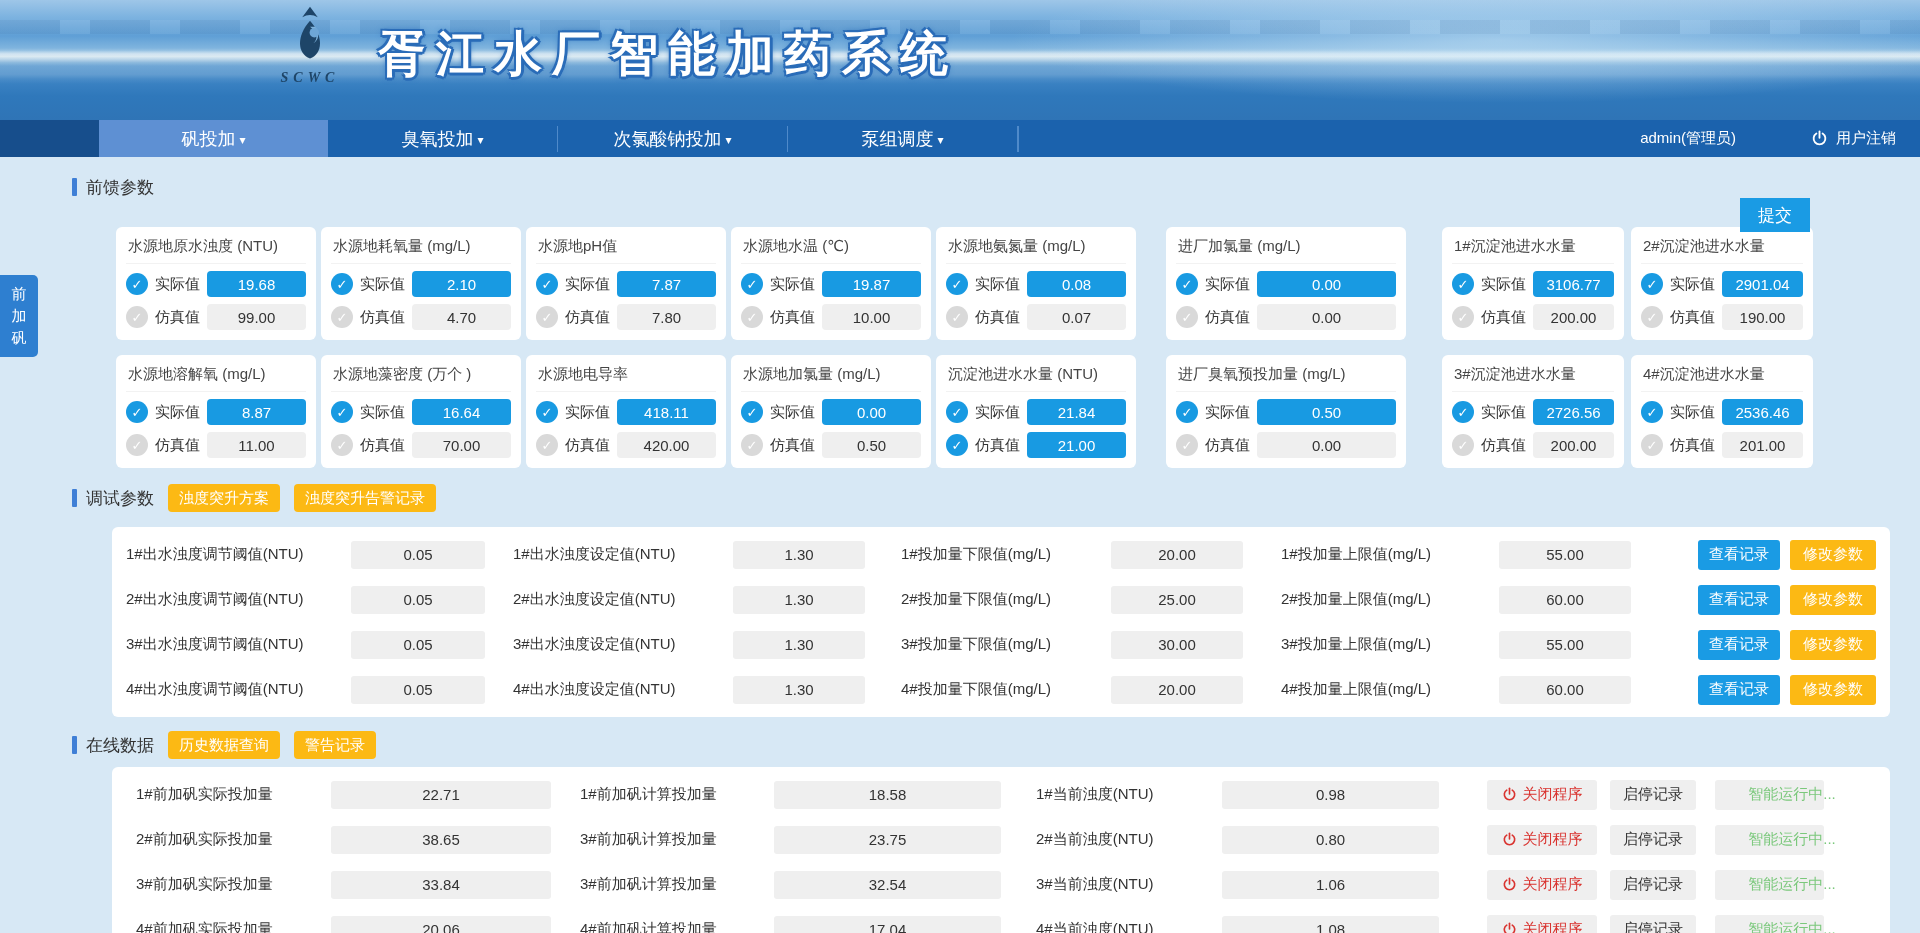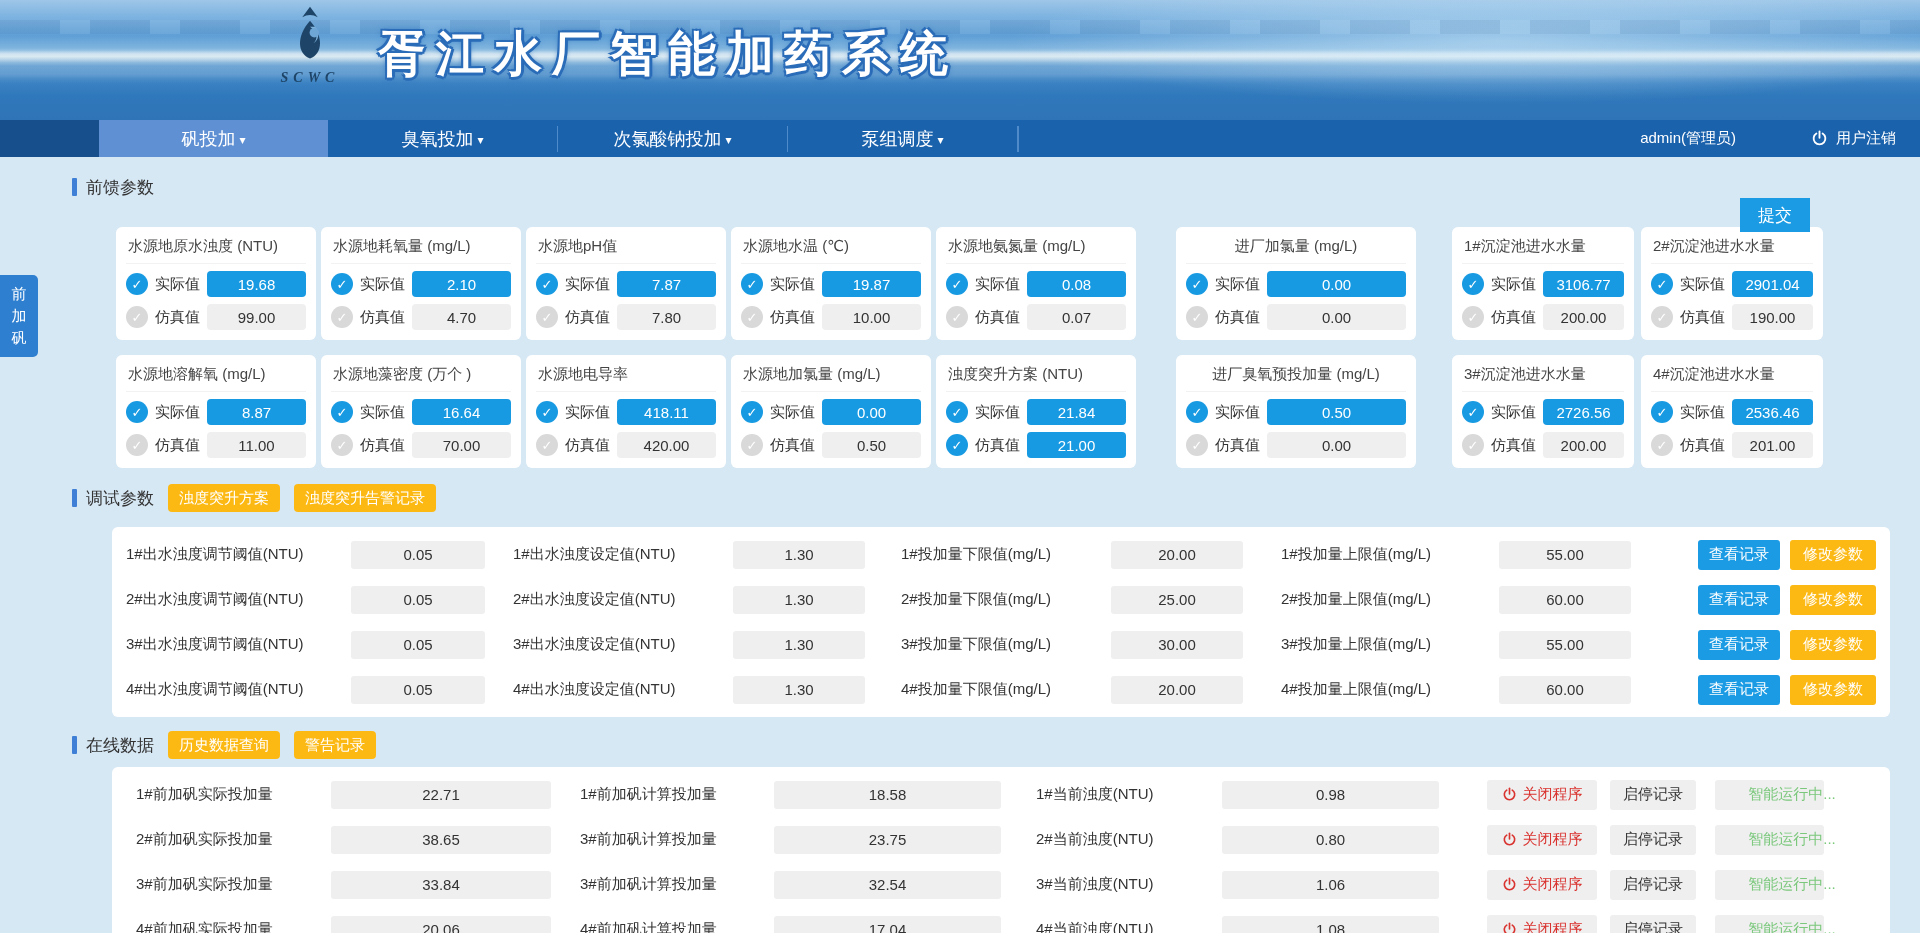--- a/index.html
+++ b/index.html
@@ -38,21 +38,21 @@
   .sec-bar { width:5px; height:18px; background:#3f7fd6; margin-right:9px; border-radius:1px; }
   .sec-title { font-size:17px; color:#333; font-weight:500; }
   .ybtn { background:#fcb914; color:#fff; font-size:15px; height:28px; padding:0 11px; border-radius:4px; display:flex; align-items:center; margin-left:14px; cursor:pointer; white-space:nowrap; }
   .submit-btn { position:absolute; right:110px; top:33px; width:70px; height:34px; background:#1a9be4; color:#fff; font-size:17px; border:none; border-radius:0; cursor:pointer; }
 
   
   .cards { display:flex; margin-left:44px; }
   .cards.r1 { margin-top:18px; }
   .cards.r2 { margin-top:15px; }
   .card { background:#fff; border-radius:6px; padding:8px 10px 10px; width:200px; margin-right:5px; flex:none; }
-  .card.wide { width:240px; margin-left:35px;text-align:center; }
+  .card.wide { width:240px; margin-left:25px; }
   .card.nar1 { width:182px; margin-left:31px; }
   .card.nar2 { width:182px; margin-left:2px; }
   .card-title { font-size:15px; color:#444; padding:2px 2px 7px; border-bottom:1px solid #f2f2f2; white-space:nowrap; overflow:hidden; }
   .vrow { display:flex; align-items:center; margin-top:7px; gap:7px; }
   .chk { width:22px; height:22px; border-radius:50%; color:#fff; display:flex; align-items:center; justify-content:center; font-size:13px; flex:none; cursor:pointer; }
   .chk.on { background:#189ae2; }
   .chk.off { background:#d9d9d9; }
   .vlabel { font-size:15px; color:#333; white-space:nowrap; }
   .pill { flex:1; height:26px; border-radius:4px; display:flex; align-items:center; justify-content:center; font-size:15px; }
   .pill.on { background:#189ae2; color:#fff; }
@@ -301,21 +301,21 @@
           <span class="vlabel">实际值</span>
           <span class="pill on">0.00</span>
         </div>
       <div class="vrow">
           <span class="chk off">✓</span>
           <span class="vlabel">仿真值</span>
           <span class="pill off">0.50</span>
         </div>
     </div>
     <div class="card">
-      <div class="card-title">浊度突升方案 (NTU)</div>
+      <div class="card-title">沉淀池进水水量 (NTU)</div>
       <div class="vrow">
           <span class="chk on">✓</span>
           <span class="vlabel">实际值</span>
           <span class="pill on">21.84</span>
         </div>
       <div class="vrow">
           <span class="chk on">✓</span>
           <span class="vlabel">仿真值</span>
           <span class="pill on">21.00</span>
         </div>

